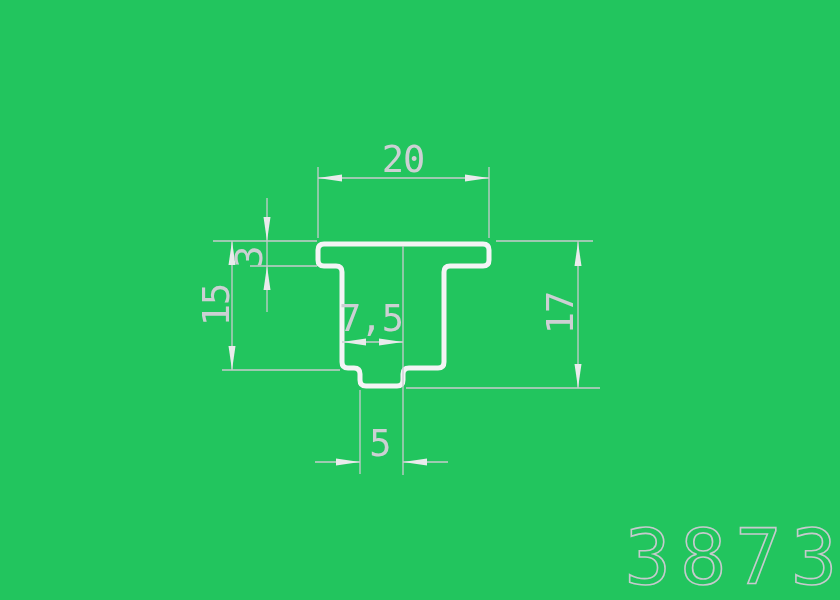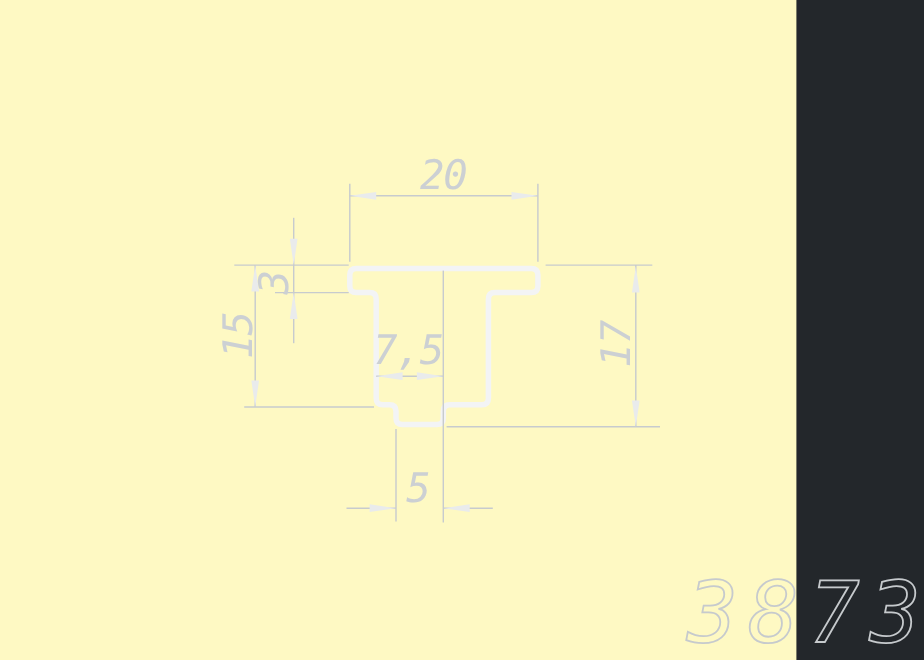--- a/index.html
+++ b/index.html
@@ -6,24 +6,23 @@
     margin: 0;
     padding: 0;
     width: 840px;
     height: 600px;
     background: #23272b;
     overflow: hidden;
     font-family: "DejaVu Sans Mono", monospace;
   }
   .canvas {
     position: relative;
-    width: 724px;
+    width: 840px;
     height: 600px;
-    background: #fef9c3;
-    font-style: italic;
+    background: #22c55e;
   }
   svg.cad {
     position: absolute;
     left: 0;
     top: 0;
   }
   svg.cad text {
     font-family: "DejaVu Sans Mono", monospace;
     font-size: 37px;
     letter-spacing: -1px;

